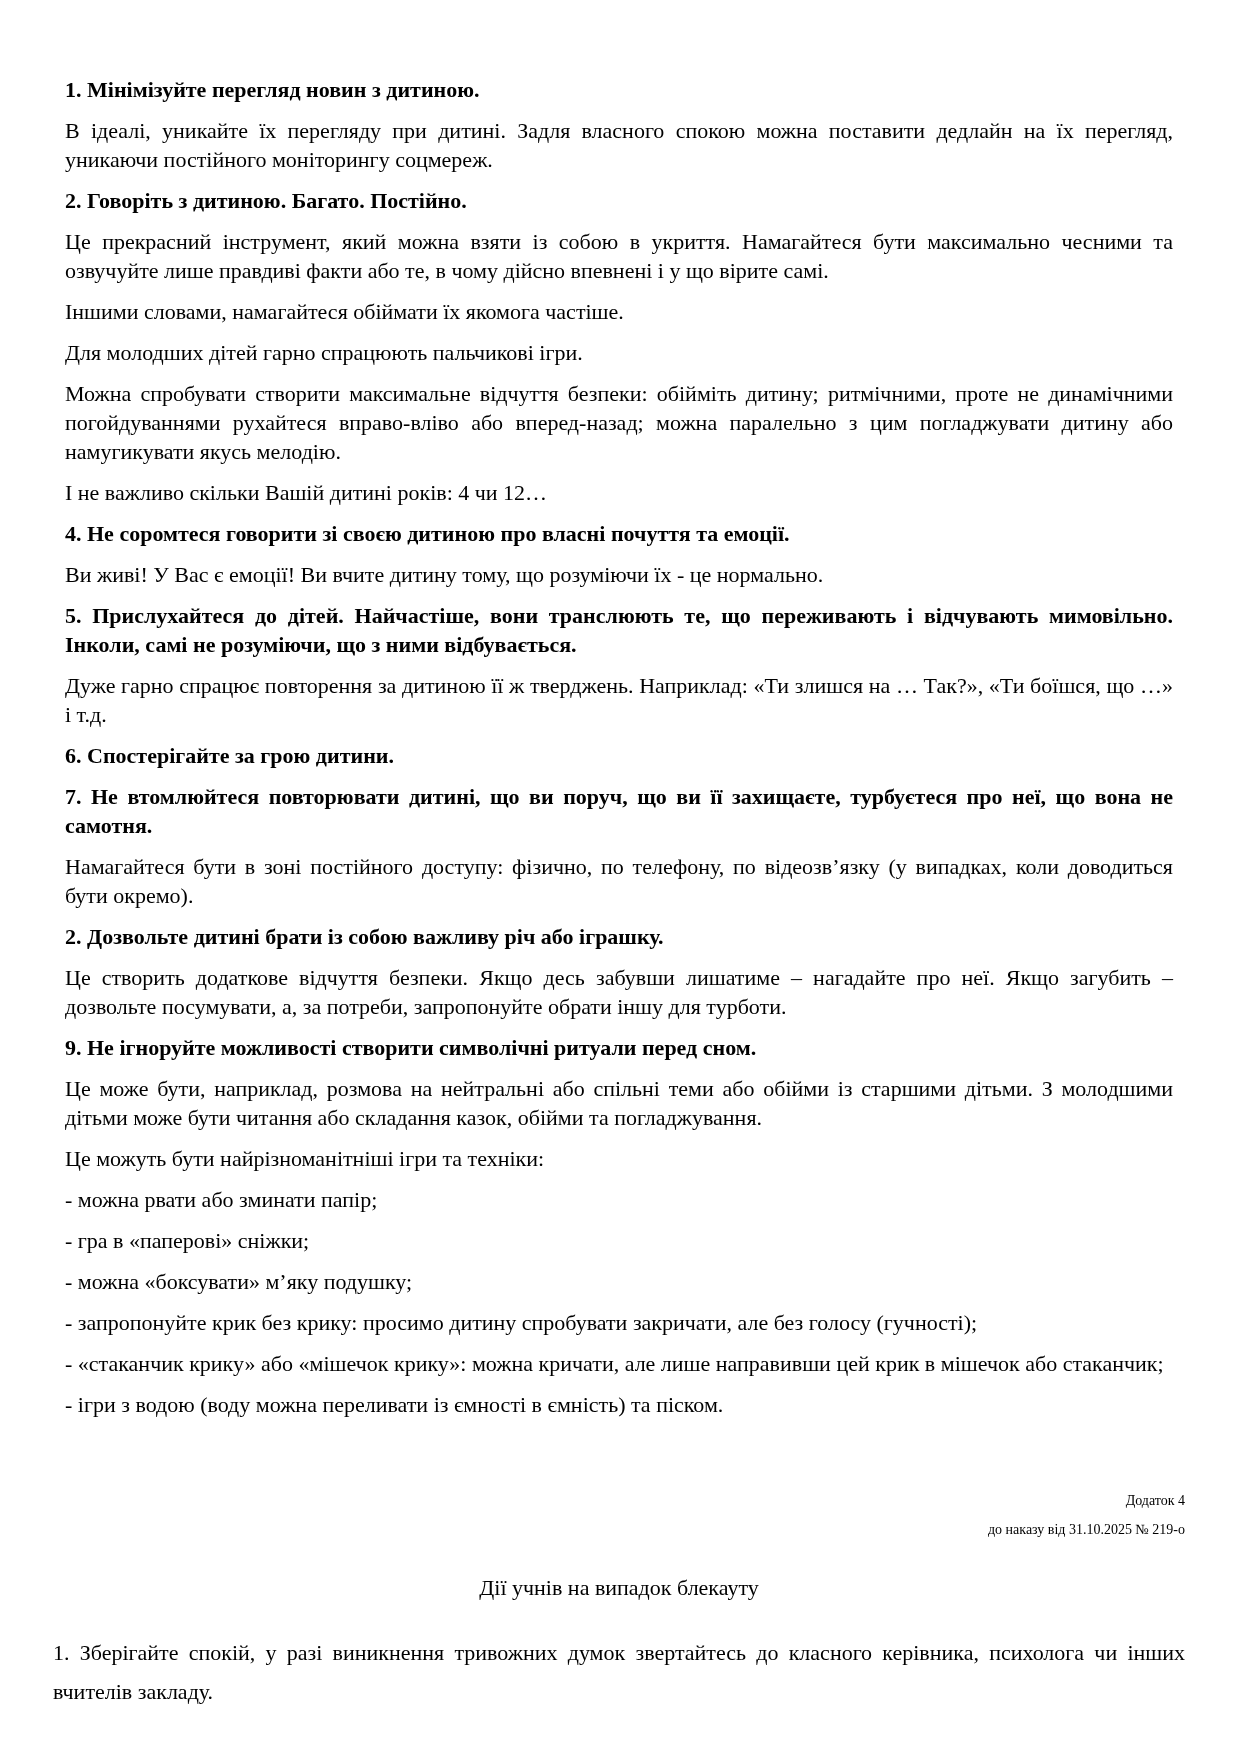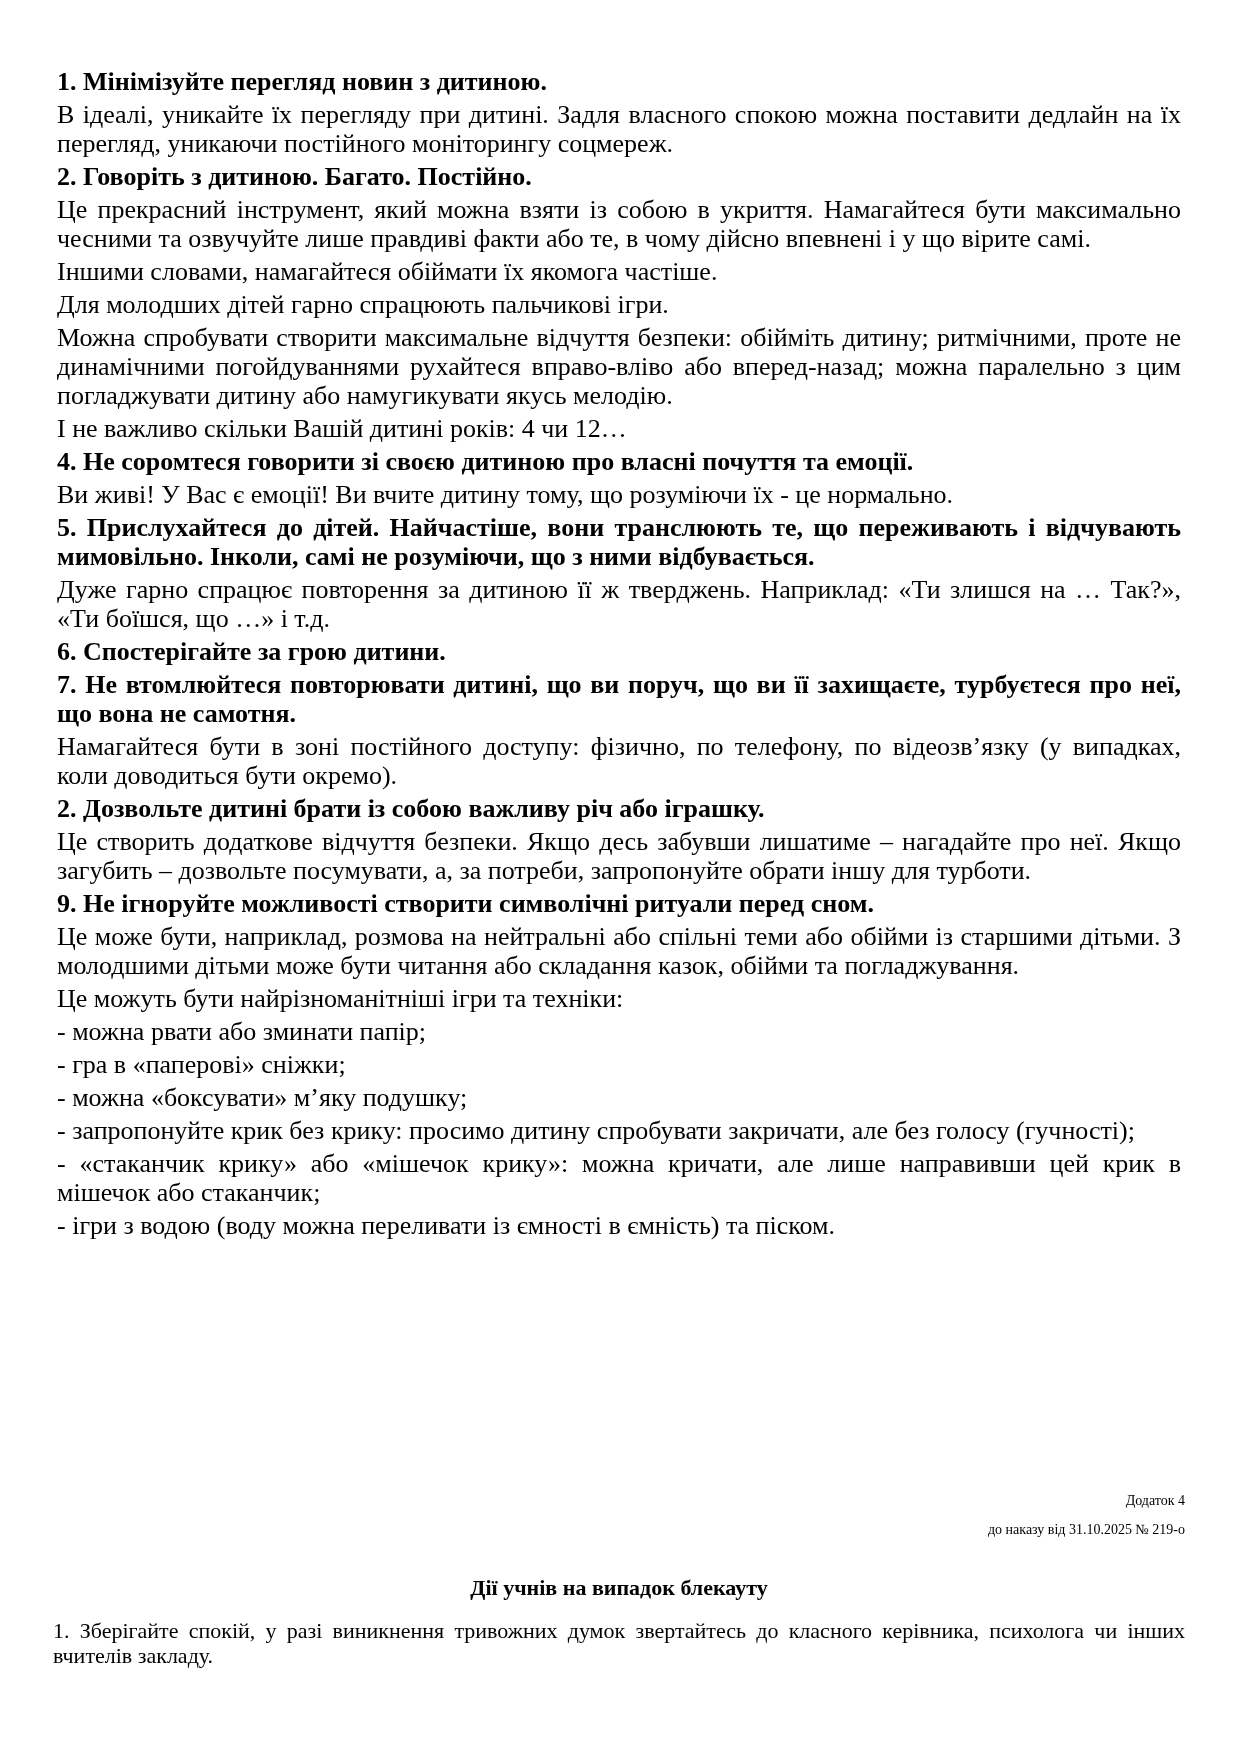--- a/index.html
+++ b/index.html
@@ -17,22 +17,22 @@
     overflow: hidden;
   }
   .main-text {
     position: absolute;
     left: 53px;
     top: 63px;
     width: 1132px;
   }
   .main-text .heading,
   .main-text .para {
-    margin: 4px;
-    font-size: 26px;
+    margin: 12px;
+    font-size: 22px;
     line-height: 29px;
     text-align: justify;
   }
   .main-text .heading {
     font-weight: bold;
   }
   .bottom-block {
     position: absolute;
     left: 53px;
     top: 1486px;
@@ -40,28 +40,28 @@
   }
   .annex {
     text-align: right;
     font-size: 14px;
     line-height: 29px;
   }
   .annex div { margin: 0; }
   .section-title {
     margin-top: 29px;
     text-align: center;
-    font-weight: bold;
+    font-weight: normal;
     font-size: 22px;
     line-height: 29px;
   }
   .closing {
-    margin-top: 16px;
+    margin-top: 31px;
     font-size: 22px;
-    line-height: 25px;
+    line-height: 39px;
     text-align: justify;
   }
 </style>
 </head>
 <body>
 
 <div class="page">
 
   <div class="main-text">
 

